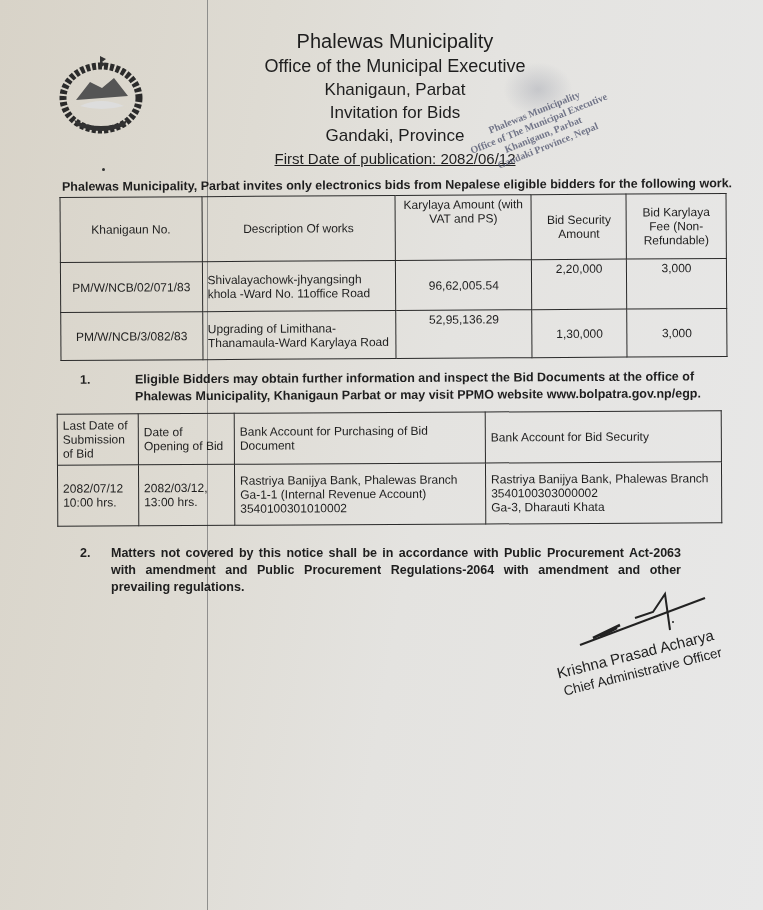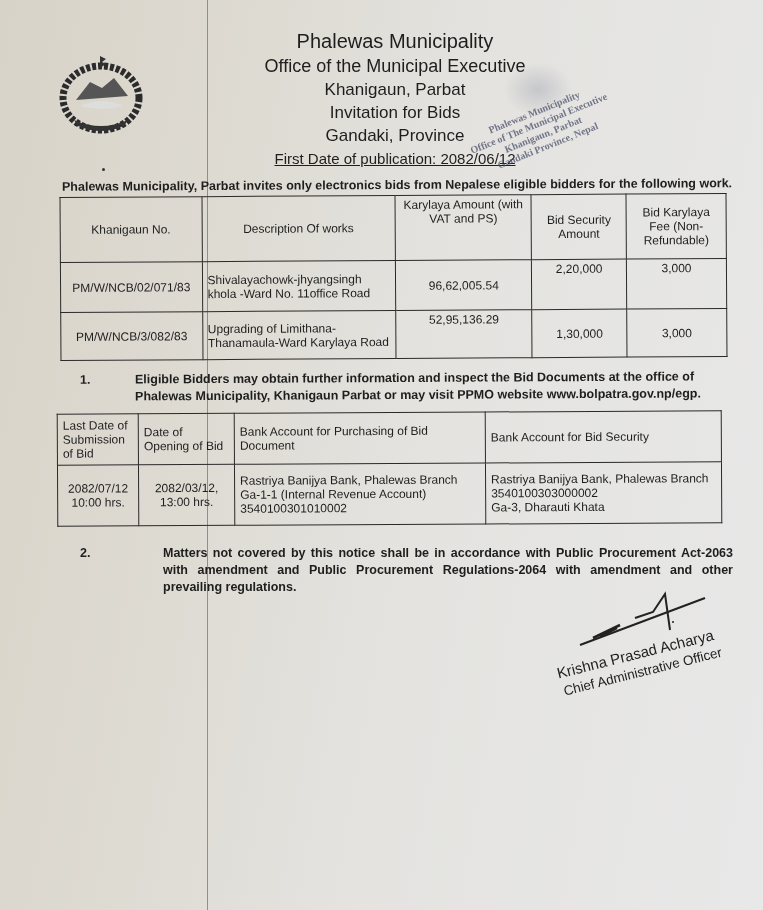--- a/index.html
+++ b/index.html
@@ -33,29 +33,29 @@
   .intro { position: absolute; left: 62px; top: 178px; font-size: 12.5px; font-weight: bold; white-space: nowrap; transform: rotate(-0.3deg); }
   table { border-collapse: collapse; position: absolute; }
   td, th { border: 1.5px solid #2a2a2a; font-size: 12px; font-weight: normal; padding: 2px 5px; vertical-align: middle; }
   .t1 { left: 60px; top: 195px; width: 667px; transform: rotate(-0.35deg); }
   .t1 th { height: 60px; text-align: center; }
   .t1 td { text-align: center; }
   .t1 td.desc { text-align: left; }
   .t2 { left: 57px; top: 412px; width: 665px; transform: rotate(-0.3deg); }
   .t2 th { height: 46px; text-align: left; }
   .t2 th.left { text-align: left; }
-  .t2 td { text-align: center; height: 56px; }
+  .t2 td { height: 56px; }
   .t2 td.left { text-align: left; }
   .para { position: absolute; font-size: 12.5px; line-height: 17px; font-weight: bold; }
   .para .num { position: absolute; left: 0; top: 0; }
   .p1 { left: 80px; top: 370px; width: 650px; transform: rotate(-0.3deg); }
   .p1 .txt { margin-left: 55px; width: 595px; }
   .p1 .txt2 { margin-left: 55px; }
   .p2 { left: 80px; top: 545px; width: 630px; }
-  .p2 .txt { margin-left: 83px; width: 570px; text-align: justify; }
+  .p2 .txt { margin-left: 31px; width: 570px; text-align: justify; }
   .signature { position: absolute; left: 575px; top: 590px; width: 140px; height: 60px; }
   .sig-name {
     position: absolute; left: 555px; top: 665px; transform: rotate(-14deg); transform-origin: left top;
     font-size: 15px; line-height: 18px; white-space: nowrap;
   }
   .sig-title {
     position: absolute; left: 562px; top: 684px; transform: rotate(-14deg); transform-origin: left top;
     font-size: 13.5px; white-space: nowrap;
   }
 </style>

